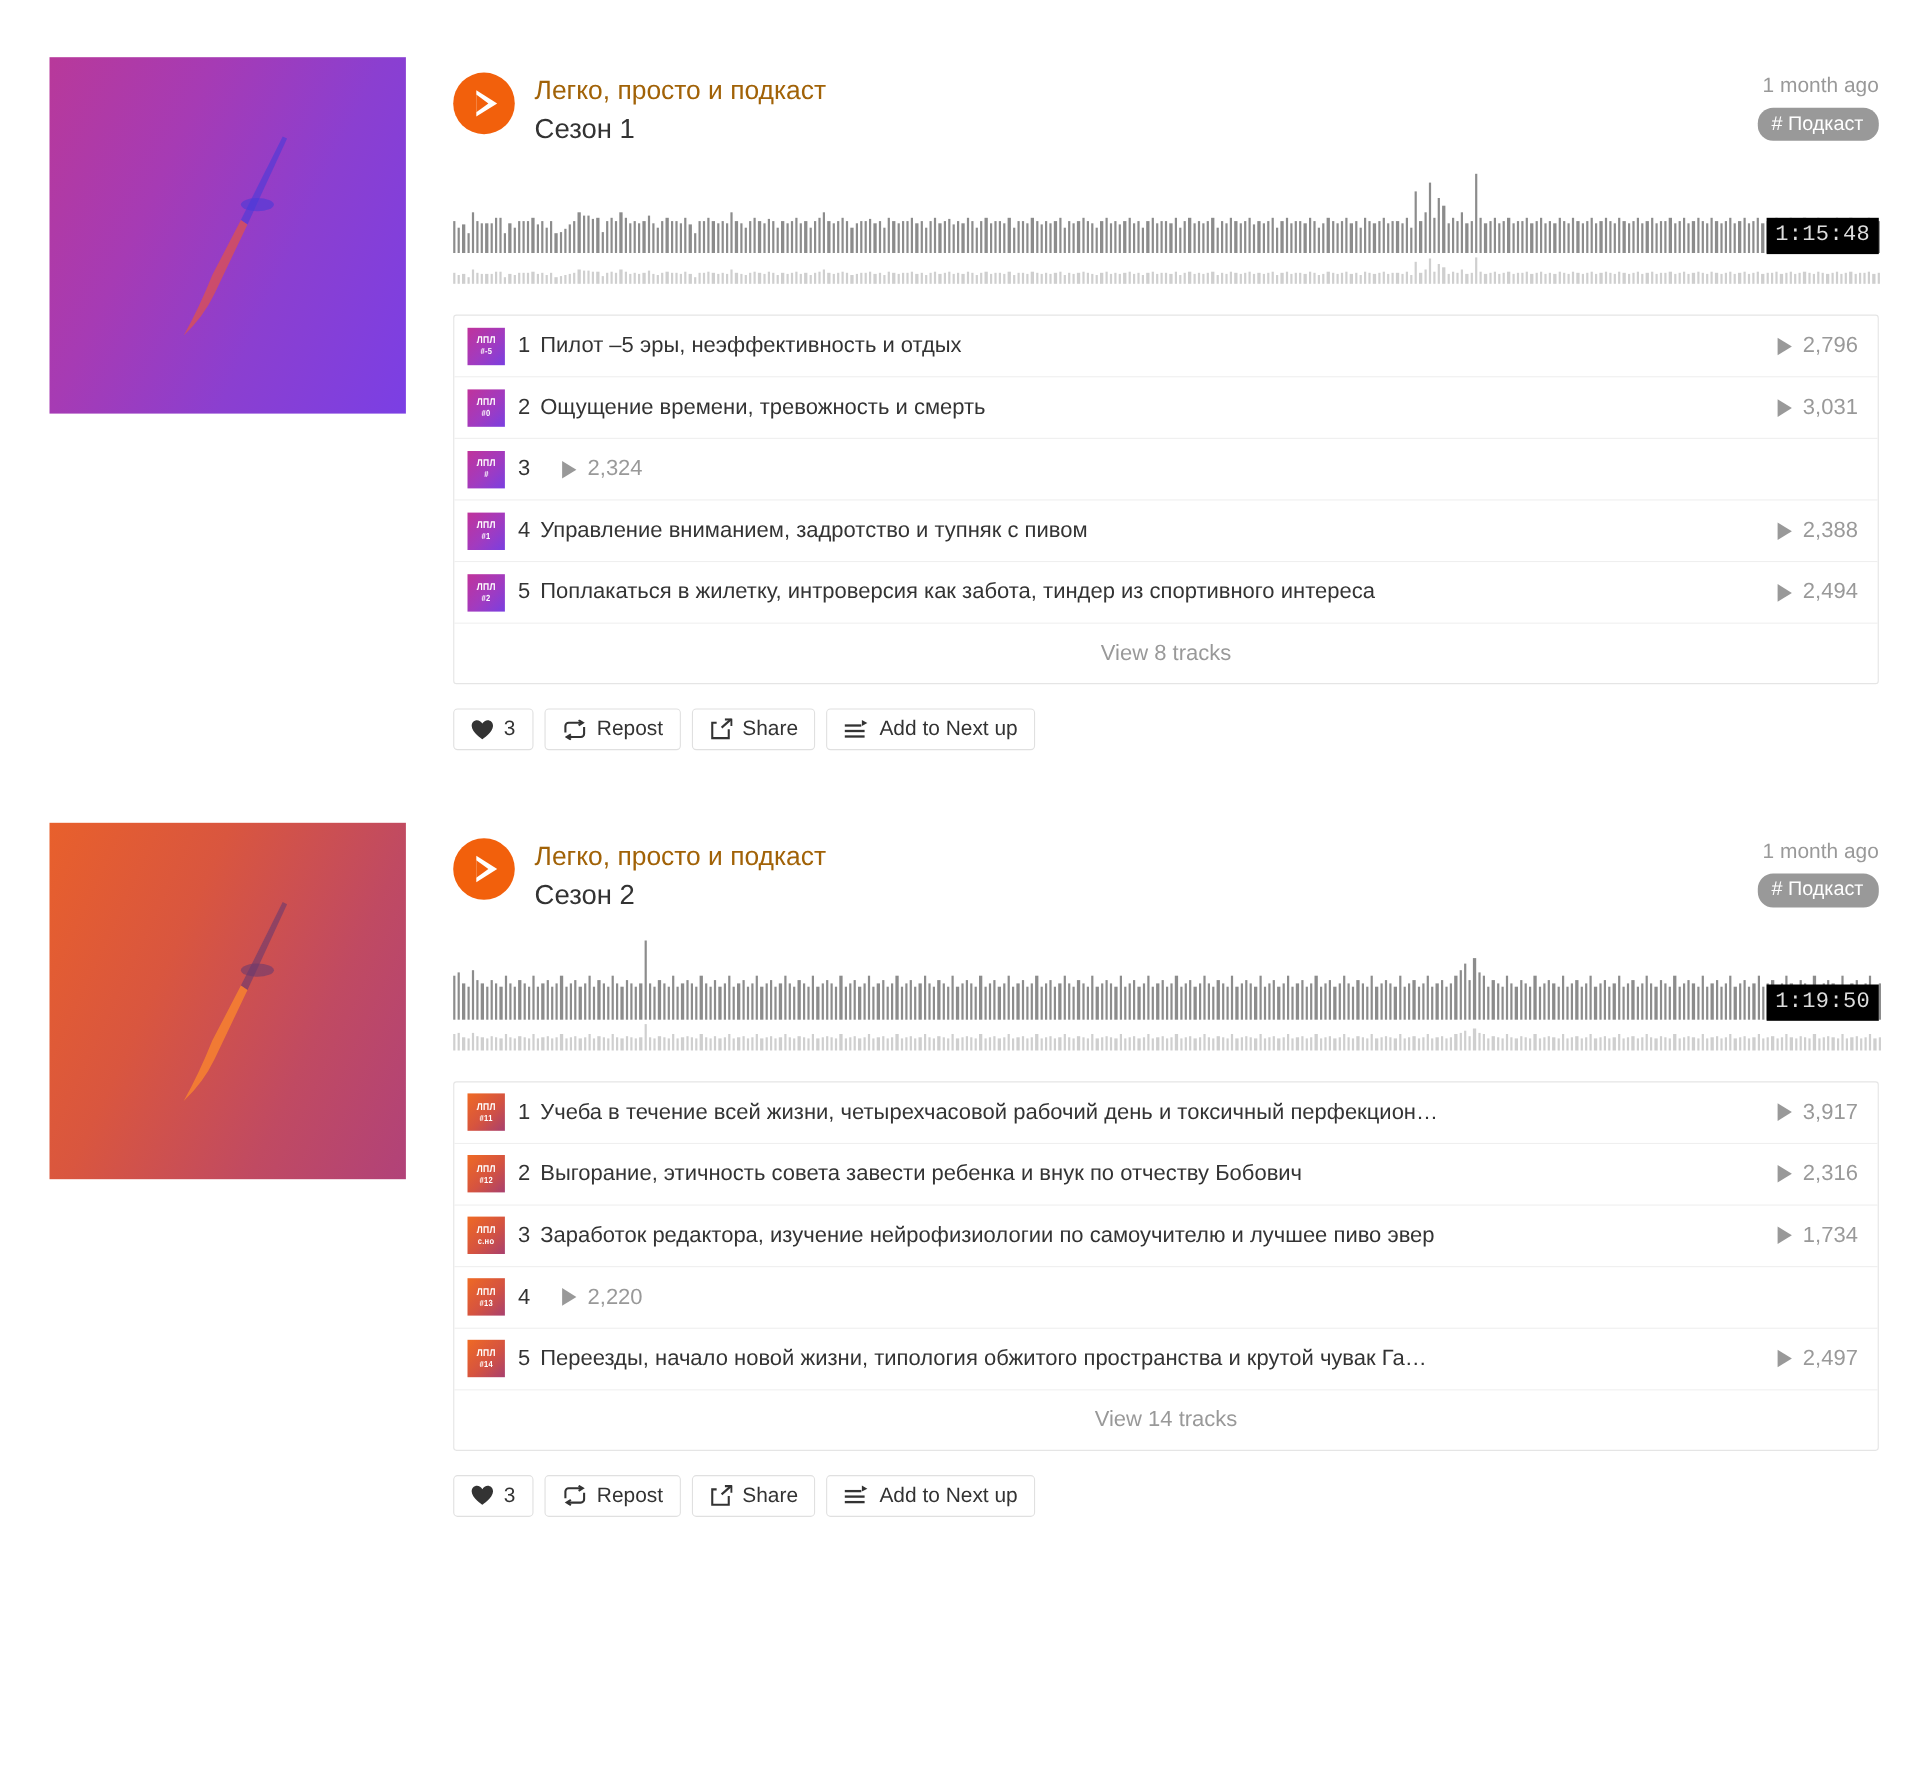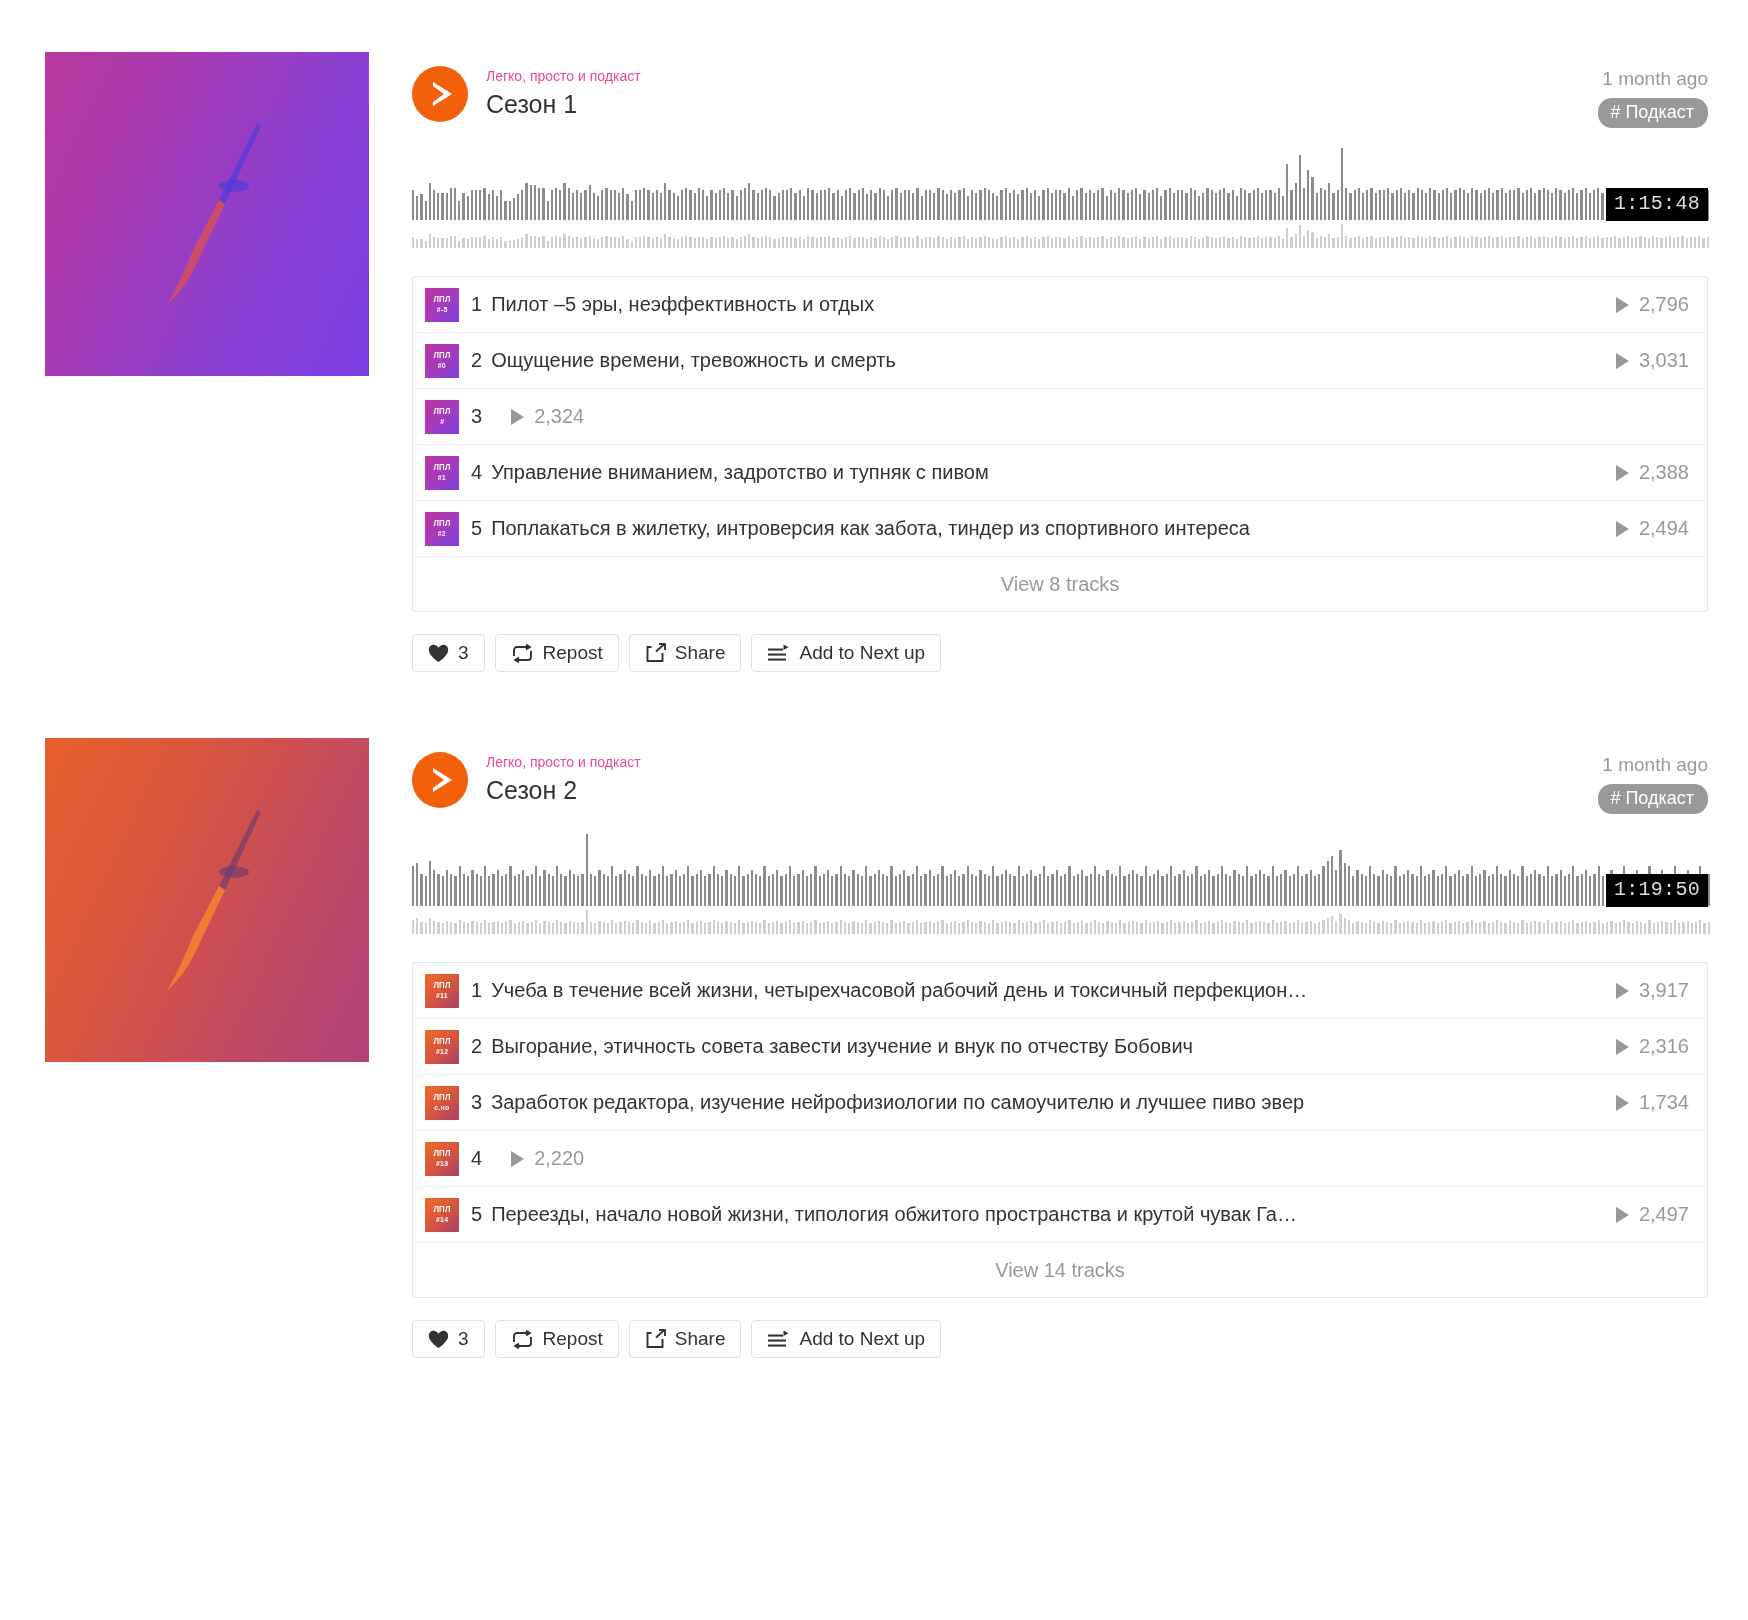--- a/index.html
+++ b/index.html
@@ -68,22 +68,22 @@
     position: absolute;
     left: 21px; top: 20px;
     width: 0; height: 0;
     border-left: 11px solid #f2600c;
     border-top: 8px solid transparent;
     border-bottom: 8px solid transparent;
   }
 
   .titles { padding-top: 1px; }
   .artist {
-    font-size: 14px;
-    color: #ec4899;
+    font-size: 24px;
+    color: #a16207;
     line-height: 1.35;
     margin-bottom: 3px;
   }
   .title {
     font-size: 25px;
     color: #333333;
     line-height: 1.2;
   }
 
   .meta {
@@ -2897,21 +2897,21 @@
                 <span class="pi"></span>
                 <span>3,917</span>
               </span>
             </div>
             <div class="track">
               <div class="thumb thumb-s2">
                 <span>ЛПЛ</span>
                 <span class="n2">#12</span>
               </div>
               <span class="tnum">2</span>
-              <span class="ttitle">Выгорание, этичность совета завести изучение и внук по отчеству Бобович</span>
+              <span class="ttitle">Выгорание, этичность совета завести ребенка и внук по отчеству Бобович</span>
               <span class="plays">
                 <span class="pi"></span>
                 <span>2,316</span>
               </span>
             </div>
             <div class="track">
               <div class="thumb thumb-s2">
                 <span>ЛПЛ</span>
                 <span class="n2">с.но</span>
               </div>

